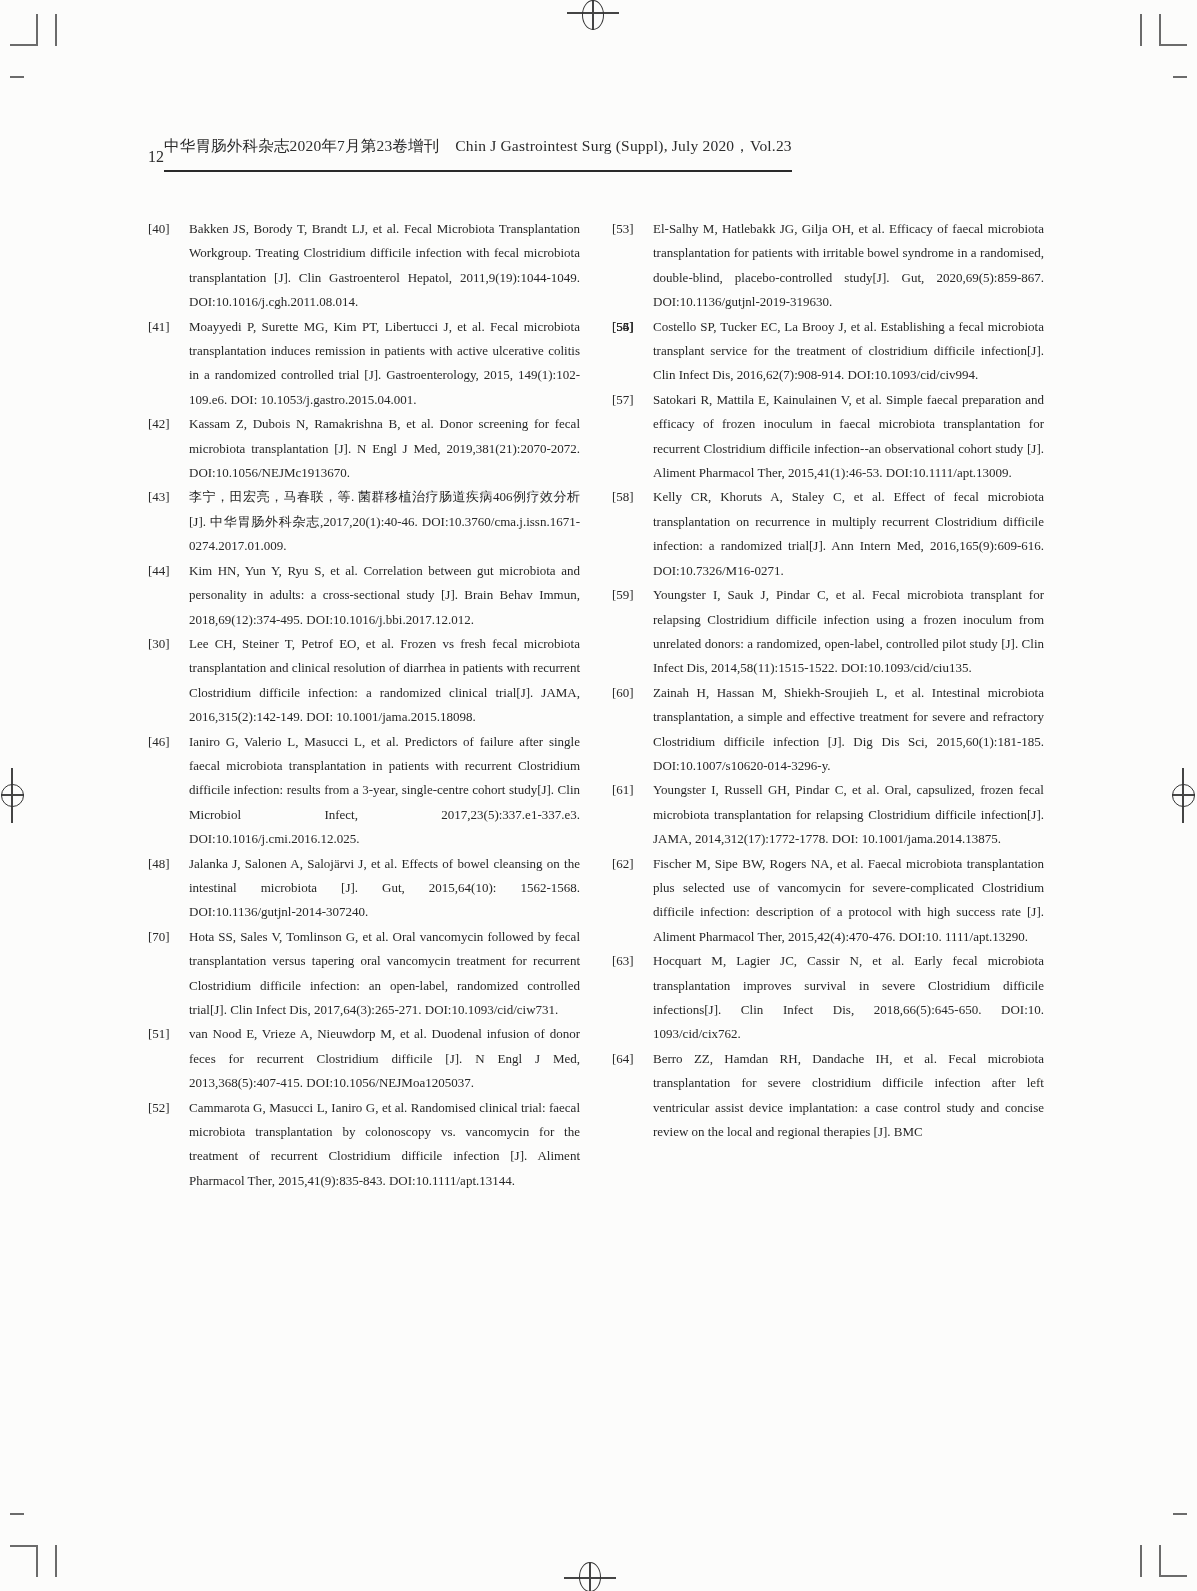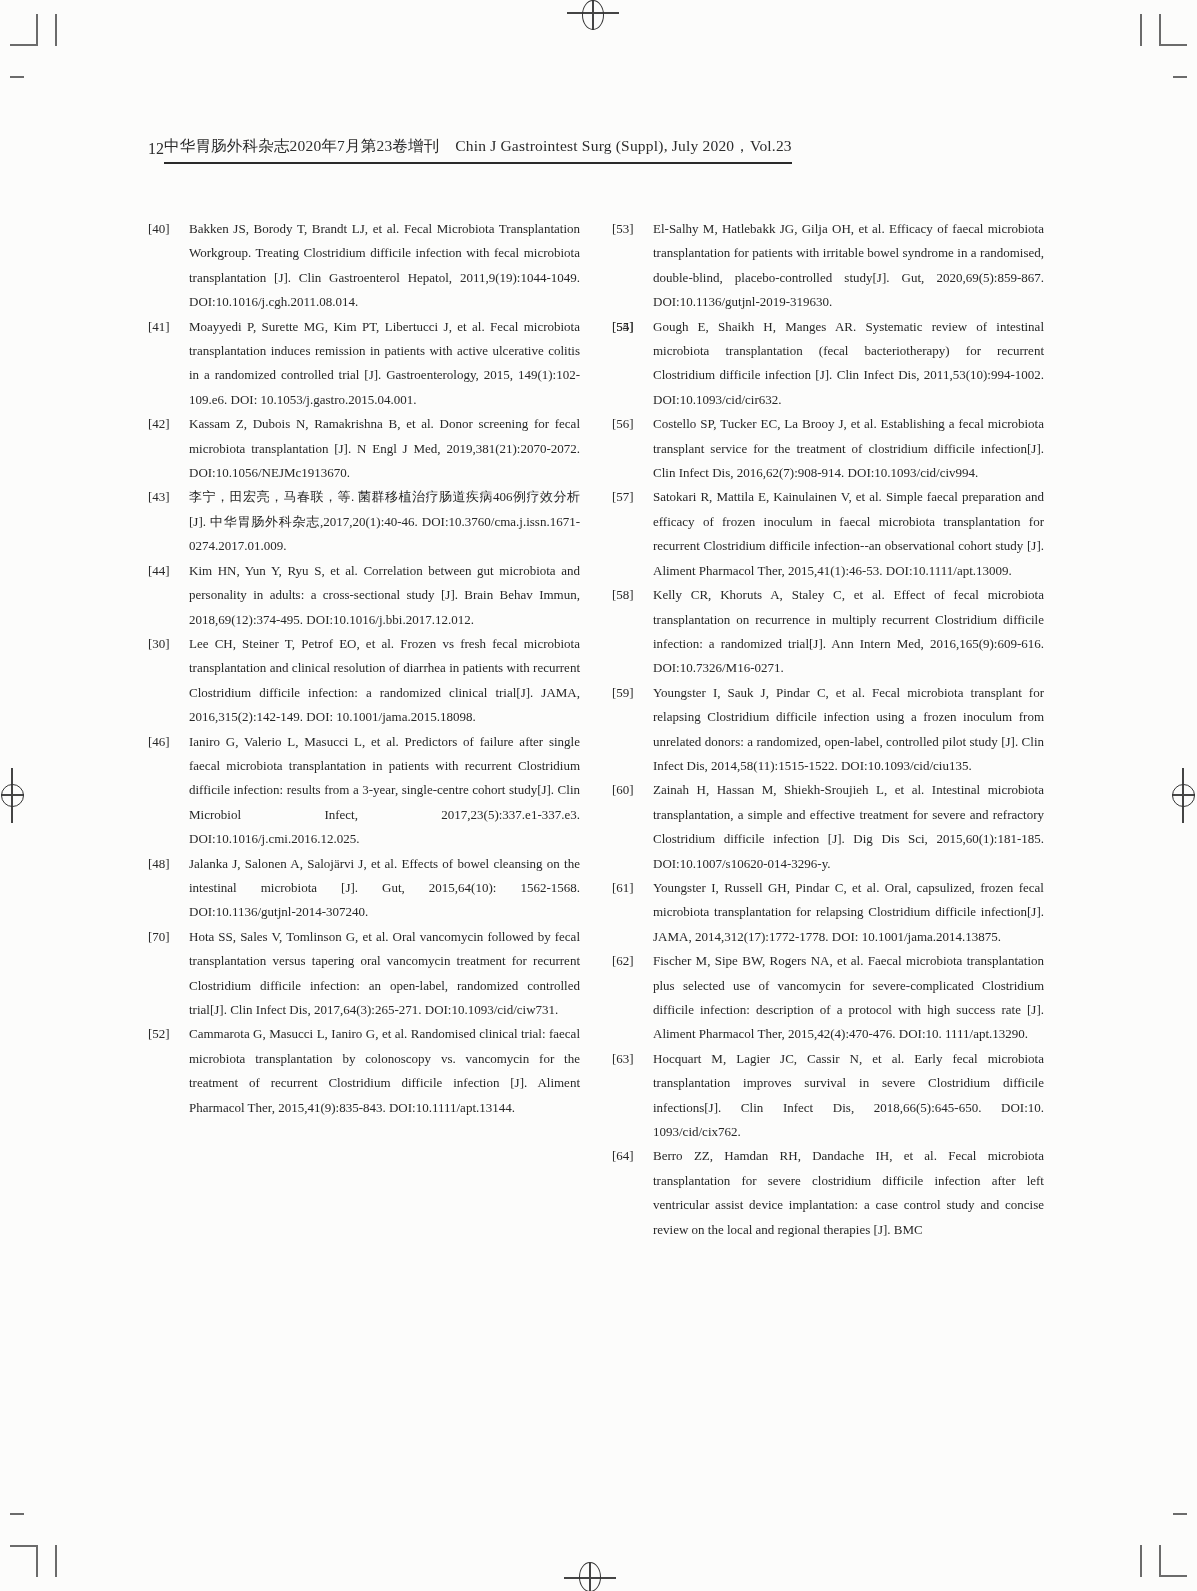--- a/index.html
+++ b/index.html
@@ -12,21 +12,21 @@
     color:#262626;
   }
   
   .header{
     position:absolute;left:148px;top:136px;width:910px;
     display:flex;justify-content:flex-start;align-items:flex-end;
   }
   .page-number{font-size:16px;color:#2b2b2b;padding-bottom:6px;}
   .header-title{
     font-size:15.5px;letter-spacing:.2px;color:#2b2b2b;
-    border-bottom:2px solid #2a2a2a;padding-bottom:5px;
+    border-bottom:2px solid #2a2a2a;padding-bottom:13px;
     white-space:nowrap;
   }
   
   .col{
     position:absolute;top:183px;width:432px;
     font-size:13px;line-height:24.4px;margin-top:34px;
   }
   .col-left{left:148px;}
   .col-right{left:612px;}
   .ref{
@@ -136,38 +136,41 @@
 
       <div class="ref">
         <span class="num">[48]</span><span>Jalanka J, Salonen A, Salojärvi J, et al. Effects of bowel cleansing on the intestinal microbiota [J]. Gut, 2015,64(10): 1562-1568. DOI:10.1136/gutjnl-2014-307240.</span>
       </div>
 
 
       <div class="ref">
         <span class="num">[70]</span><span>Hota SS, Sales V, Tomlinson G, et al. Oral vancomycin followed by fecal transplantation versus tapering oral vancomycin treatment for recurrent Clostridium difficile infection: an open-label, randomized controlled trial[J]. Clin Infect Dis, 2017,64(3):265-271. DOI:10.1093/cid/ciw731.</span>
       </div>
 
+      <div class="ref">
+        <span class="num">[51]</span><span>van Nood E, Vrieze A, Nieuwdorp M, et al. Duodenal infusion of donor feces for recurrent Clostridium difficile [J]. N Engl J Med, 2013,368(5):407-415. DOI:10.1056/NEJMoa1205037.</span>
+      </div>
 
       <div class="ref">
         <span class="num">[52]</span><span>Cammarota G, Masucci L, Ianiro G, et al. Randomised clinical trial: faecal microbiota transplantation by colonoscopy vs. vancomycin for the treatment of recurrent Clostridium difficile infection [J]. Aliment Pharmacol Ther, 2015,41(9):835-843. DOI:10.1111/apt.13144.</span>
       </div>
     </div>
 
   <div class="col col-right">
 
       <div class="ref">
         <span class="num">[53]</span><span>El-Salhy M, Hatlebakk JG, Gilja OH, et al. Efficacy of faecal microbiota transplantation for patients with irritable bowel syndrome in a randomised, double-blind, placebo-controlled study[J]. Gut, 2020,69(5):859-867. DOI:10.1136/gutjnl-2019-319630.</span>
       </div>
 
       <div class="ref">
         <span class="num">[54]</span>
       </div>
 
       <div class="ref">
-        <span class="num">[55]</span><span>Gough E, Shaikh H, Manges AR. Systematic review of intestinal microbiota transplantation (fecal bacteriotherapy) for recurrent Clostridium difficile infection [J]. Clin Infect Dis, 2011,53(10):994-1002. DOI:10.1093/cid/cir632.</span>
+        <span class="num">[55]</span>
       </div>
 
       <div class="ref">
         <span class="num">[56]</span><span>Costello SP, Tucker EC, La Brooy J, et al. Establishing a fecal microbiota transplant service for the treatment of clostridium difficile infection[J]. Clin Infect Dis, 2016,62(7):908-914. DOI:10.1093/cid/civ994.</span>
       </div>
 
       <div class="ref">
         <span class="num">[57]</span><span>Satokari R, Mattila E, Kainulainen V, et al. Simple faecal preparation and efficacy of frozen inoculum in faecal microbiota transplantation for recurrent Clostridium difficile infection--an observational cohort study [J]. Aliment Pharmacol Ther, 2015,41(1):46-53. DOI:10.1111/apt.13009.</span>
       </div>
 

